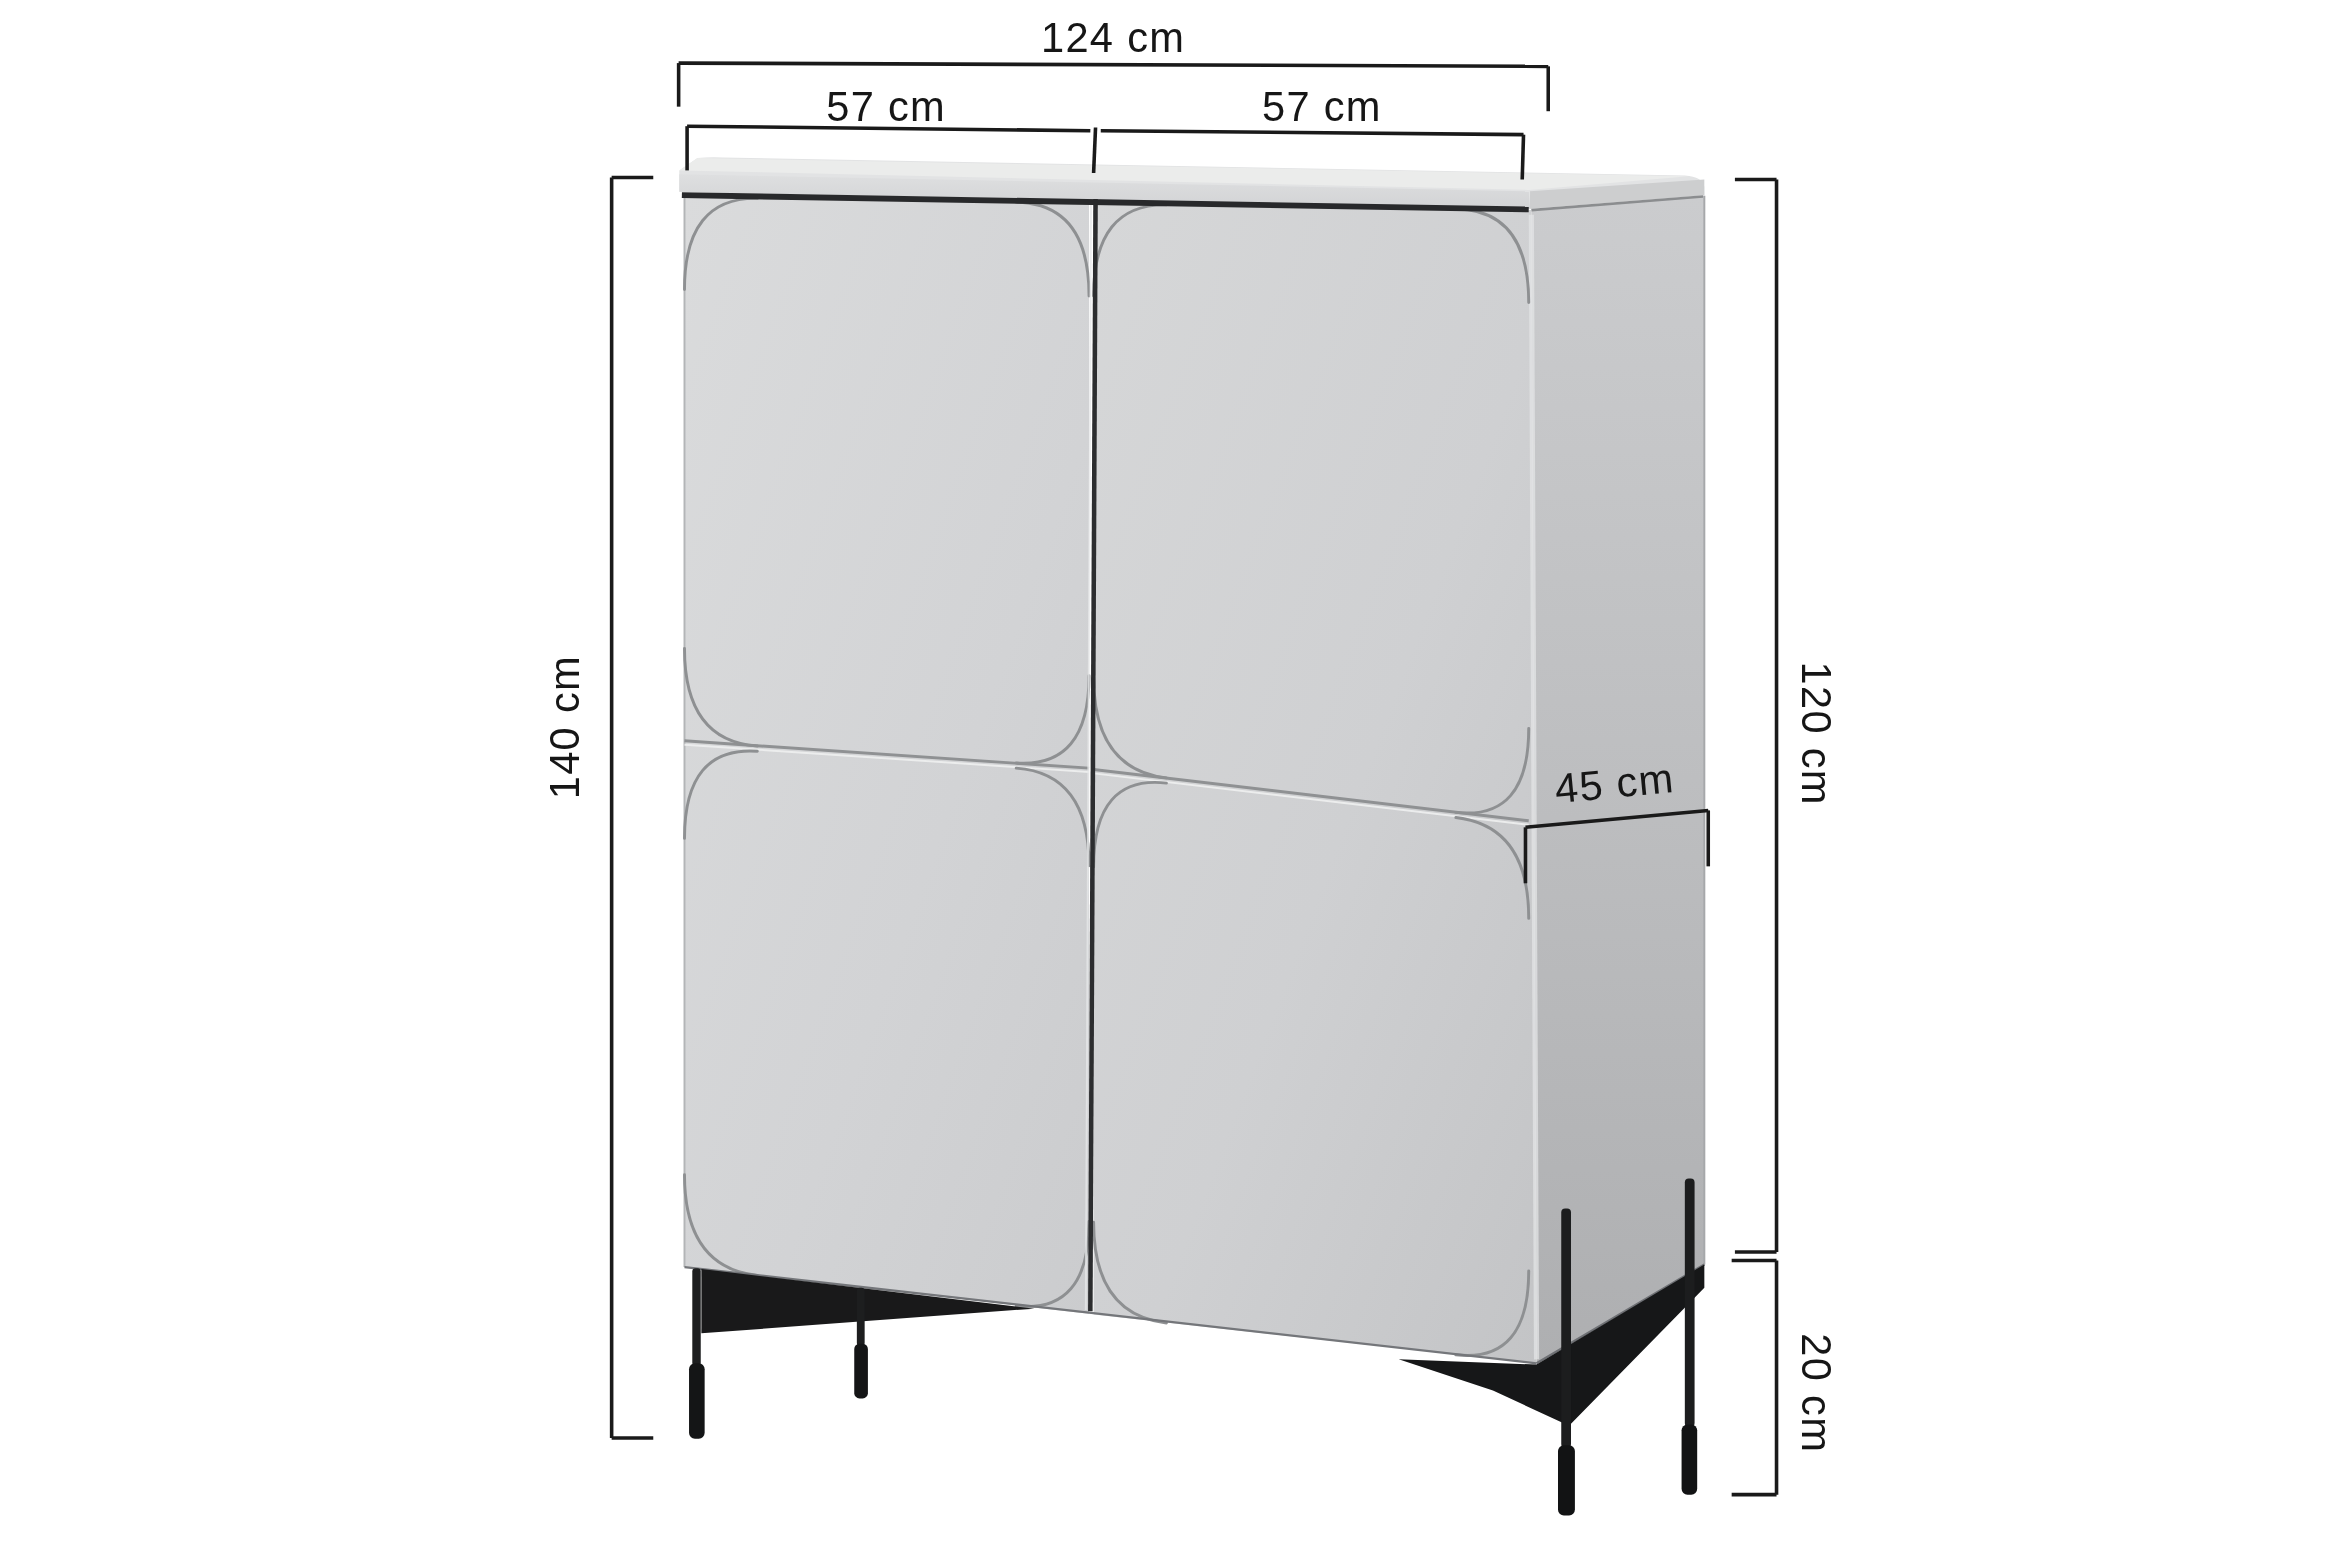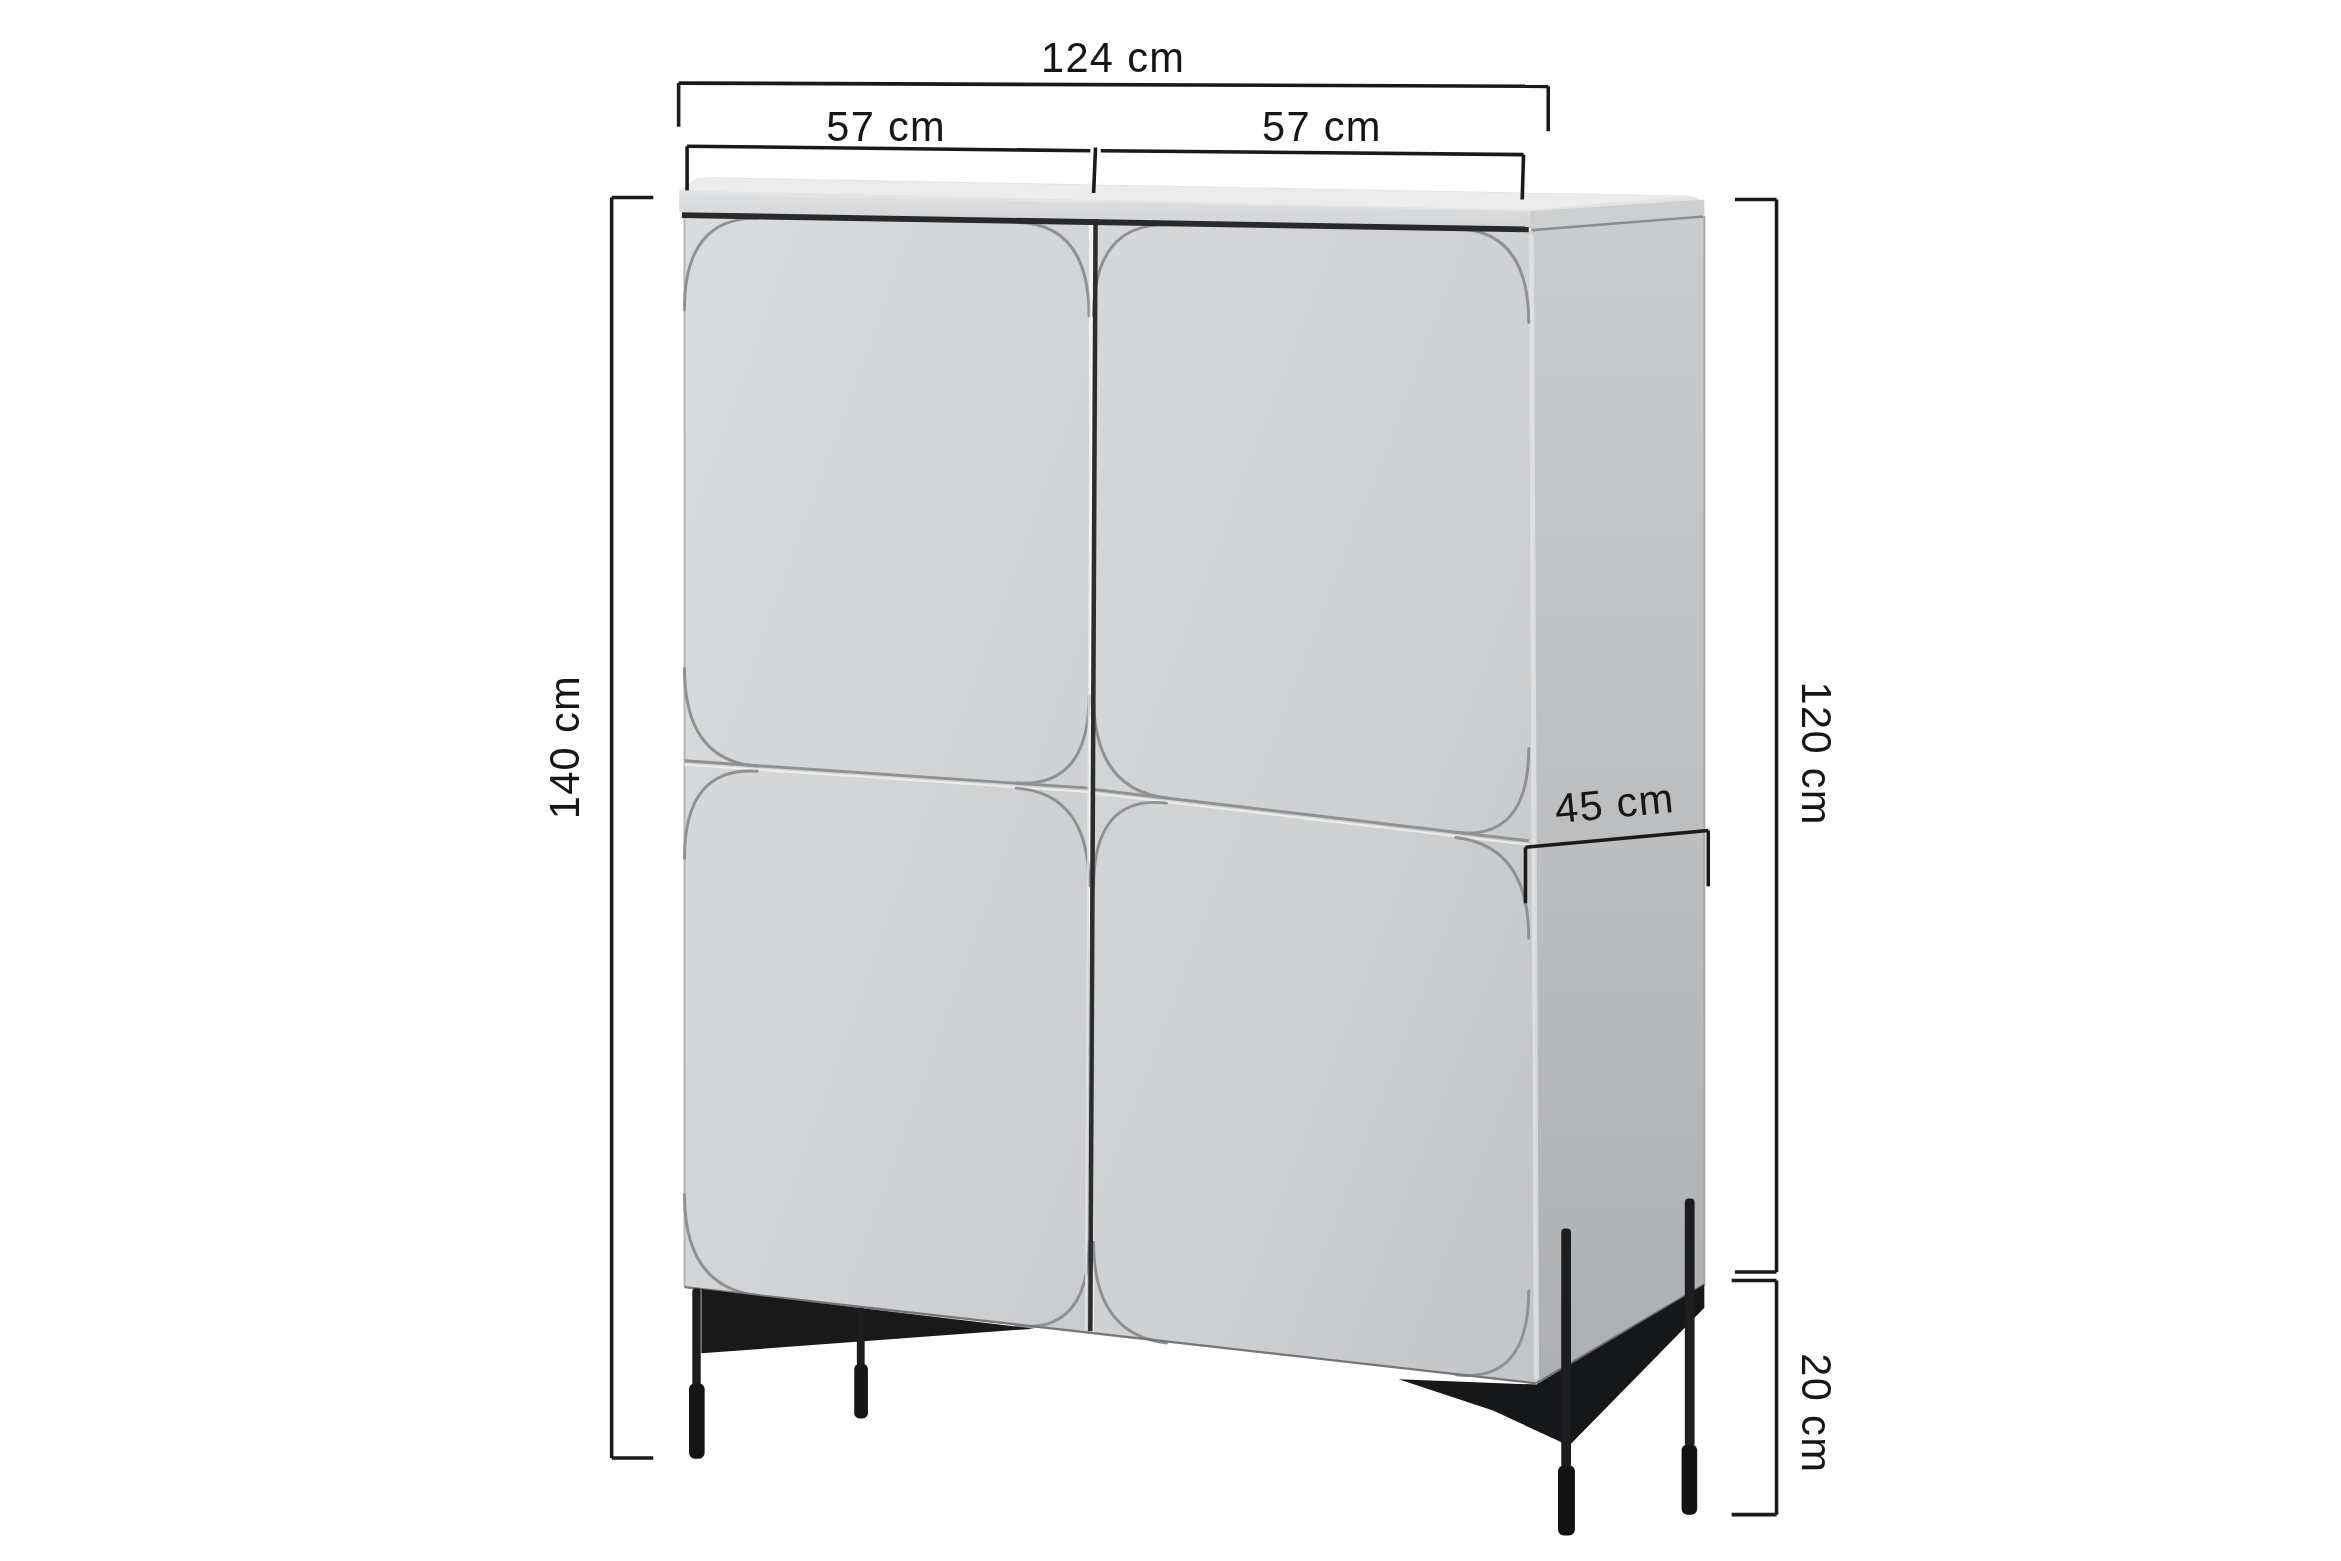--- a/index.html
+++ b/index.html
@@ -1,17 +1,17 @@
 <!DOCTYPE html>
 <html style="font-size:10.4px"><head>
 <meta charset="utf-8">
 <style>
   html,body{margin:0;padding:0;background:#ffffff;}
   body{width:2342px;height:1561px;overflow:hidden;font-family:"Liberation Sans","DejaVu Sans",sans-serif;}
-  .stage{position:relative;width:2342px;height:1133px;background:#ffffff;margin-top:20px;}
+  .stage{position:relative;width:2342px;height:1133px;background:#ffffff;}
   svg{display:block;}
   .dim-text{font-size:64px;font-weight:500;letter-spacing:2px;fill:#161616;}
 </style>
 </head>
 <body>
 
 <div class="stage">
 <svg width="2342" height="1561" viewBox="0 0 3600 2400">
   <defs>
     <linearGradient id="doorL" x1="0" y1="0" x2="1" y2="1">

